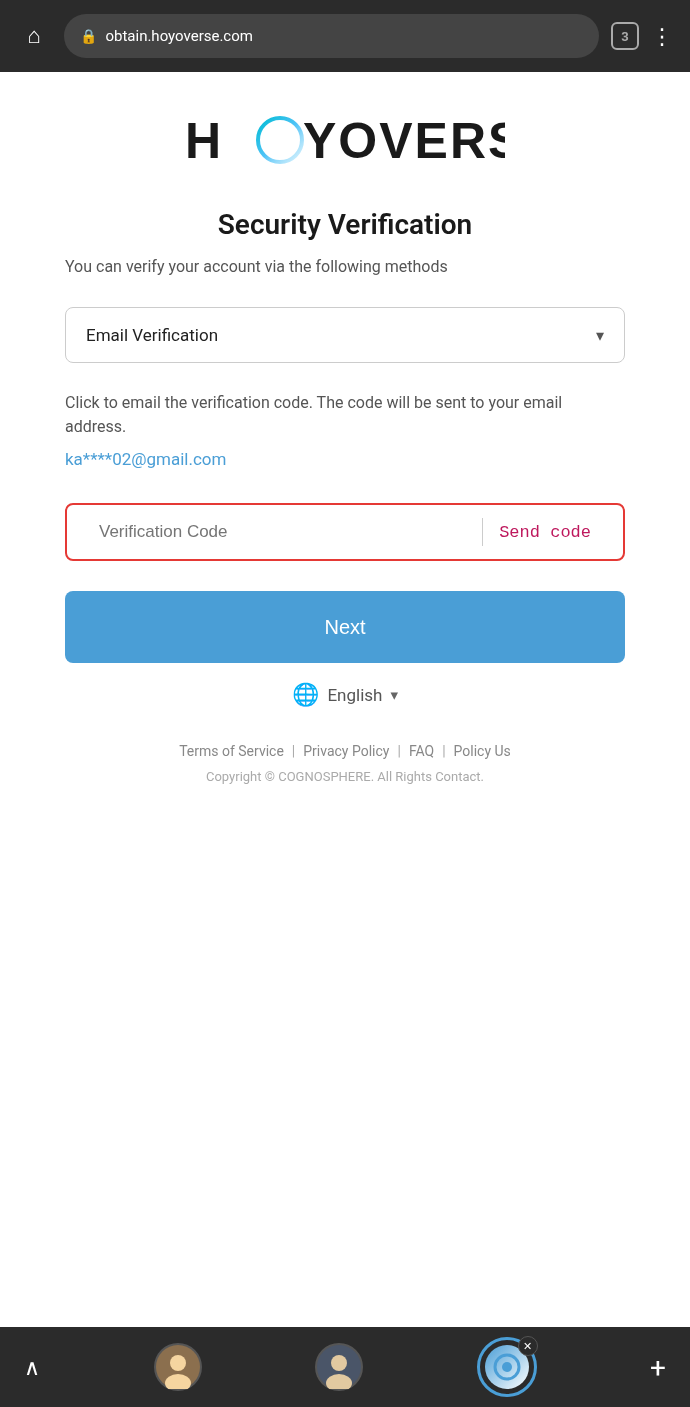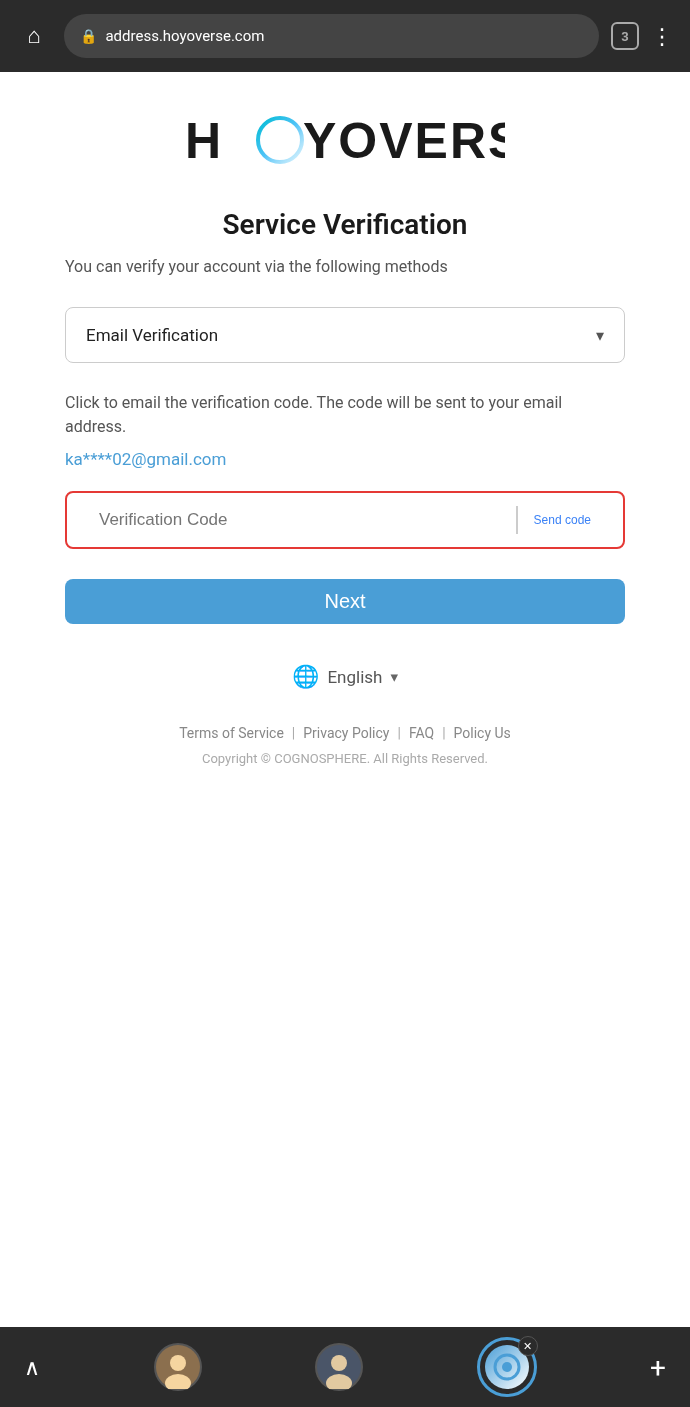--- a/index.html
+++ b/index.html
@@ -153,21 +153,21 @@
       margin-bottom: 10px;
       line-height: 1.5;
     }
 
     .email-display {
       font-size: 17px;
       color: #4a9ed6;
       text-align: left;
       width: 100%;
       max-width: 560px;
-      margin-bottom: 22px;
+      margin-bottom: 34px;
     }
 
     
     .verification-input-wrapper {
       width: 100%;
       max-width: 560px;
       border: 2.5px solid #e53935;
       border-radius: 8px;
       height: 58px;
       display: flex;
@@ -187,41 +187,42 @@
     }
 
     .input-divider {
       width: 1.5px;
       height: 28px;
       background: #ccc;
       margin: 0 16px;
     }
 
     .send-code-btn {
-      color: #3b82f6;
-      font-size: 12px;
+      color: #be185d;
+      font-size: 17px;
       cursor: pointer;
       white-space: nowrap;
       background: none;
       border: none;
+      font-family: Liberation Mono, monospace;
     }
 
     
     .next-button {
       width: 100%;
       max-width: 560px;
-      height: 45px;
+      height: 72px;
       background: #4a9ed6;
       color: #fff;
       font-size: 20px;
       font-weight: 500;
       border: none;
       border-radius: 8px;
       cursor: pointer;
-      margin-bottom: 40px;
+      margin-bottom: 19px;
     }
 
     
     .language-selector {
       display: flex;
       align-items: center;
       gap: 8px;
       cursor: pointer;
       margin-bottom: 36px;
       color: #555;
@@ -341,21 +342,21 @@
       cursor: pointer;
     }
   </style>
 </head>
 <body>
 
 <div class="browser-bar">
   <div class="browser-home-icon">⌂</div>
   <div class="browser-address-bar">
     <span class="lock-icon">🔒</span>
-    <span class="address-text">address.hoyoverse.com</span>
+    <span class="address-text">obtain.hoyoverse.com</span>
   </div>
   <div class="tab-badge">3</div>
   <div class="menu-dots">⋮</div>
 </div>
 
 <div class="page-content">
 
   <div class="logo-container">
     <svg class="logo-svg" viewBox="0 0 320 60" xmlns="http://www.w3.org/2000/svg">
 
@@ -366,21 +367,21 @@
         <linearGradient id="circleGrad" x1="0%" y1="0%" x2="100%" y2="100%">
           <stop offset="0%" style="stop-color:#00bcd4;stop-opacity:1"></stop>
           <stop offset="50%" style="stop-color:#4fc3f7;stop-opacity:1"></stop>
           <stop offset="100%" style="stop-color:#b3e5fc;stop-opacity:0.5"></stop>
         </linearGradient>
       </defs>
       <text x="118" y="46" font-family="Arial Black, sans-serif" font-size="50" font-weight="900" fill="#1a1a1a" letter-spacing="2">YOVERSE</text>
     </svg>
   </div>
 
-  <h1 class="page-title">Service Verification</h1>
+  <h1 class="page-title">Security Verification</h1>
 
   <p class="page-subtitle">You can verify your account via the following methods</p>
 
   <div class="verification-dropdown">
     <span class="dropdown-label">Email Verification</span>
     <span class="dropdown-arrow">▾</span>
   </div>
 
   <p class="info-text">Click to email the verification code. The code will be sent to your email address.</p>
 
@@ -403,21 +404,21 @@
   <div class="footer-links">
     <a class="footer-link">Terms of Service</a>
     <span class="footer-separator">|</span>
     <a class="footer-link">Privacy Policy</a>
     <span class="footer-separator">|</span>
     <a class="footer-link">FAQ</a>
     <span class="footer-separator">|</span>
     <a class="footer-link">Policy Us</a>
   </div>
 
-  <p class="footer-copyright">Copyright © COGNOSPHERE. All Rights Reserved.</p>
+  <p class="footer-copyright">Copyright © COGNOSPHERE. All Rights Contact.</p>
 
 </div>
 
 <div class="bottom-nav">
   <span class="nav-chevron-up">∧</span>
 
   <div class="nav-avatar">
     <svg width="44" height="44" viewBox="0 0 44 44">
       <circle cx="22" cy="22" r="22" fill="#8B6F4E"></circle>
       <circle cx="22" cy="18" r="8" fill="#f5d5a0"></circle>

